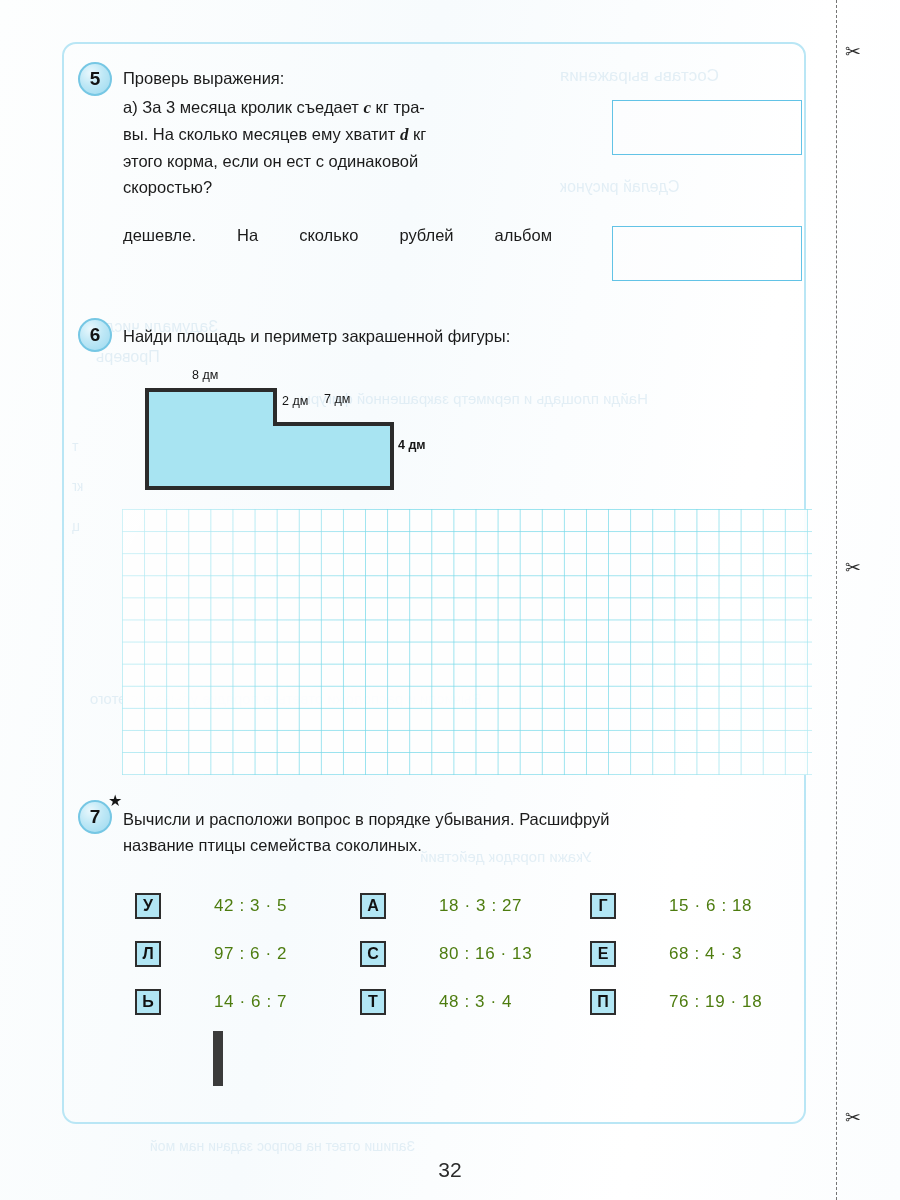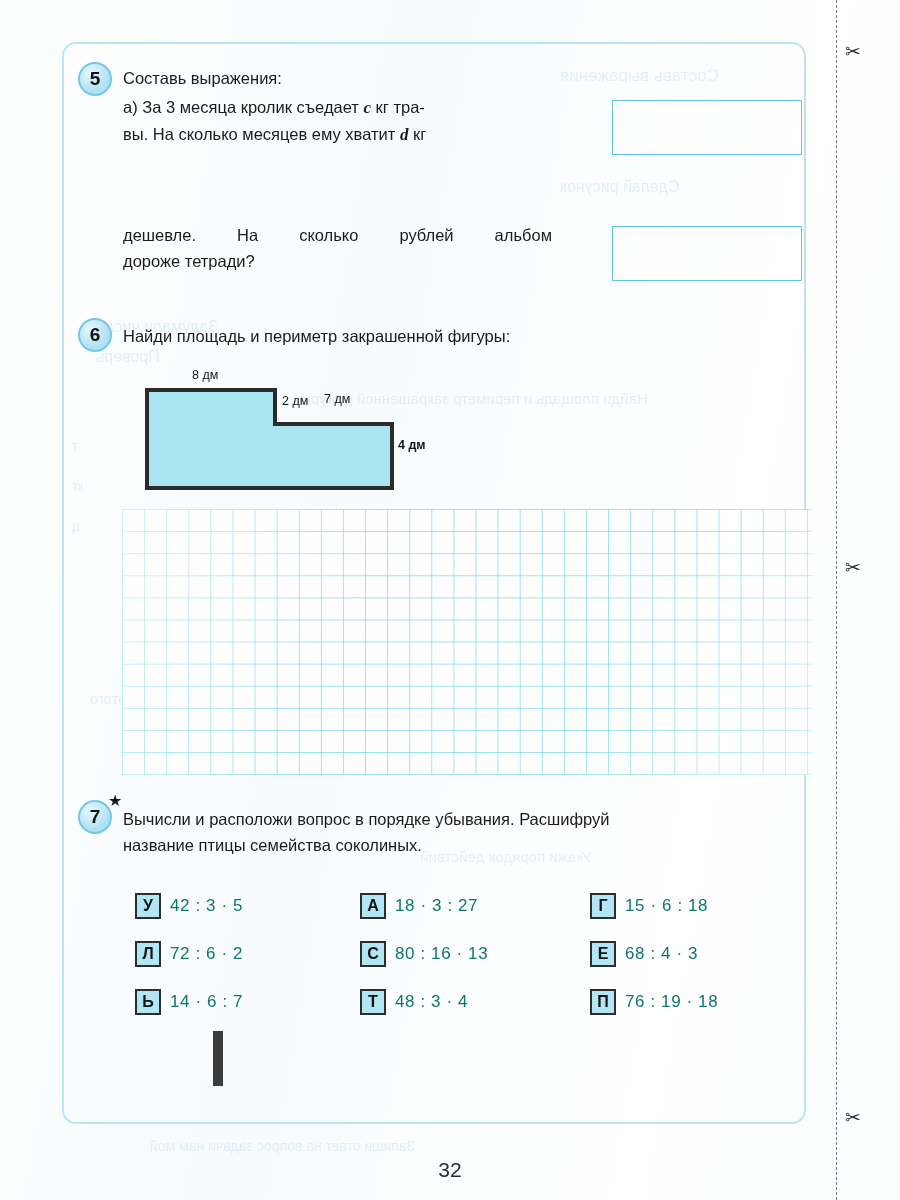--- a/index.html
+++ b/index.html
@@ -149,23 +149,24 @@
     display: flex;
     align-items: center;
     justify-content: center;
     font-size: 16px;
     font-weight: bold;
     color: #111111;
     flex: 0 0 auto;
   }
   .expr-text {
     font-size: 17px;
-    color: #0f766e;
+    color: #4d7c0f;
     letter-spacing: .6px;
     white-space: nowrap;
+    margin-left: 44px;
   }
 
   
   .answer-table {
     position: absolute;
     border-collapse: collapse;
   }
   .answer-table td {
     width: 53px;
     height: 26px;
@@ -218,40 +219,41 @@
   <div class="ghost" style="left:90px; top:690px; font-size:15px;">Вычисли и расположи ответы в порядке убывания этого</div>
   <div class="ghost" style="left:420px; top:848px; font-size:15px;">Укажи порядок действий</div>
   <div class="ghost" style="left:150px; top:1138px; font-size:14px;">Запиши ответ на вопрос задачи нам мой</div>
 </div>
 
 <div class="page-frame"></div>
 
 <div class="task" style="left:0; top:0;">
   <div class="badge" style="left:78px; top:62px;">5</div>
 
-  <div class="body-text" style="position:absolute; left:123px; top:65px; width:470px;">Составь выражения:</div>
+  <div class="body-text" style="position:absolute; left:123px; top:65px; width:470px;">Проверь выражения:</div>
 
   <div class="body-text" style="position:absolute; left:123px; top:94px; width:475px;">
     <div>
       <span>а) За 3 месяца кролик съедает </span><i>c</i><span> кг тра-</span>
     </div>
     <div>
       <span>вы. На сколько месяцев ему хватит </span><i>d</i><span> кг</span>
     </div>
+    <div>этого корма, если он ест с одинаковой</div>
+    <div>скоростью?</div>
   </div>
 
   <div class="body-text" style="position:absolute; left:123px; top:222px; width:475px;">
     <div class="justify-line" style="width:470px;gap:33px;">
       <span>дешевле.</span>
         <span>На</span>
         <span>сколько</span>
         <span>рублей</span>
         <span>альбом</span>
     </div>
-    <div>дороже тетради?</div>
   </div>
 
   <div class="answer-box" style="left:612px; top:100px; width:190px; height:55px;"></div>
   <div class="answer-box" style="left:612px; top:226px; width:190px; height:55px;"></div>
 </div>
 
 <div class="task" style="left:0; top:0;">
   <div class="badge" style="left:78px; top:318px;">6</div>
   <div class="body-text" style="position:absolute; left:123px; top:323px; width:620px;">Найди площадь и периметр закрашенной фигуры:</div>
 
@@ -287,21 +289,21 @@
       <div class="letter-box">А</div>
       <div class="expr-text">18 · 3 : 27</div>
     </div>
     <div class="expr-item">
       <div class="letter-box">Г</div>
       <div class="expr-text">15 · 6 : 18</div>
     </div>
 
     <div class="expr-item">
       <div class="letter-box">Л</div>
-      <div class="expr-text">72 : 6 · 2</div>
+      <div class="expr-text">97 : 6 · 2</div>
     </div>
     <div class="expr-item">
       <div class="letter-box">С</div>
       <div class="expr-text">80 : 16 · 13</div>
     </div>
     <div class="expr-item">
       <div class="letter-box">Е</div>
       <div class="expr-text">68 : 4 · 3</div>
     </div>
 

